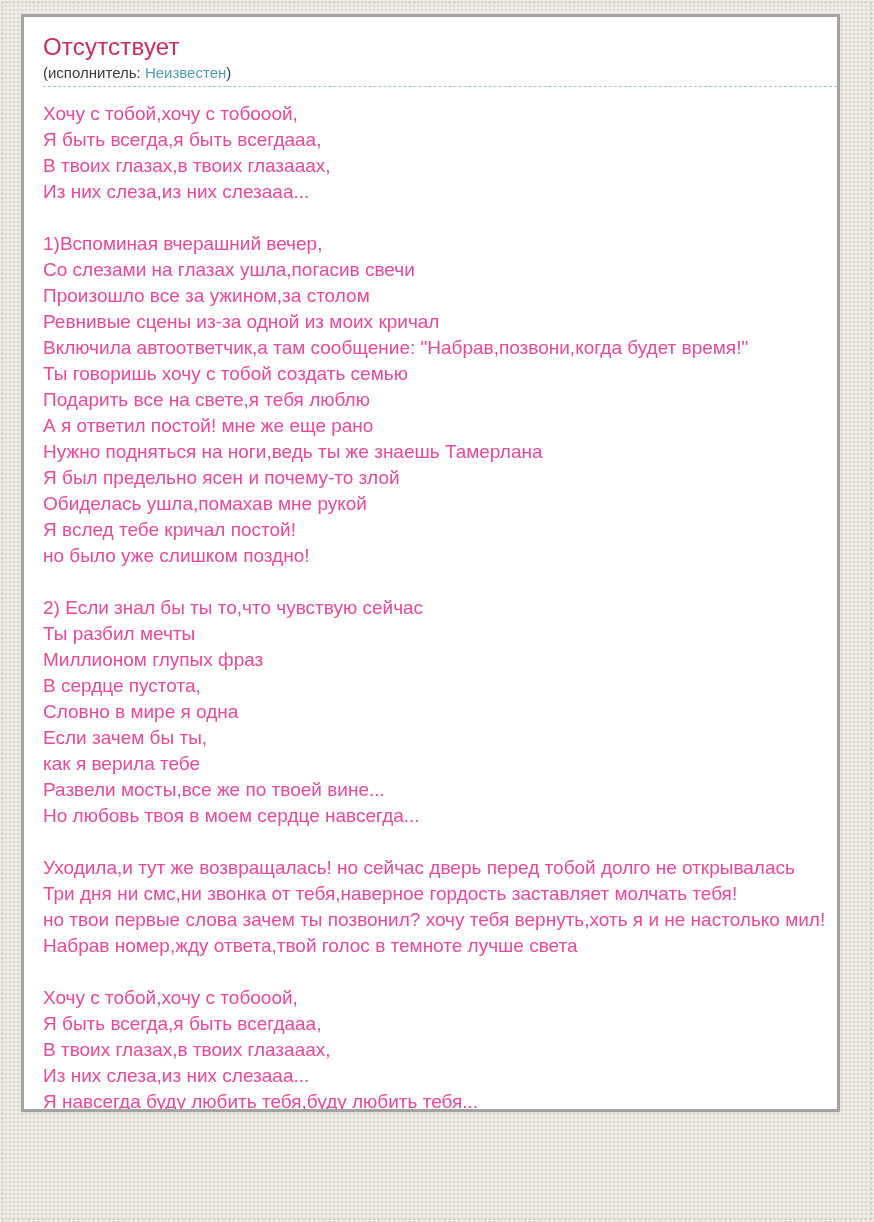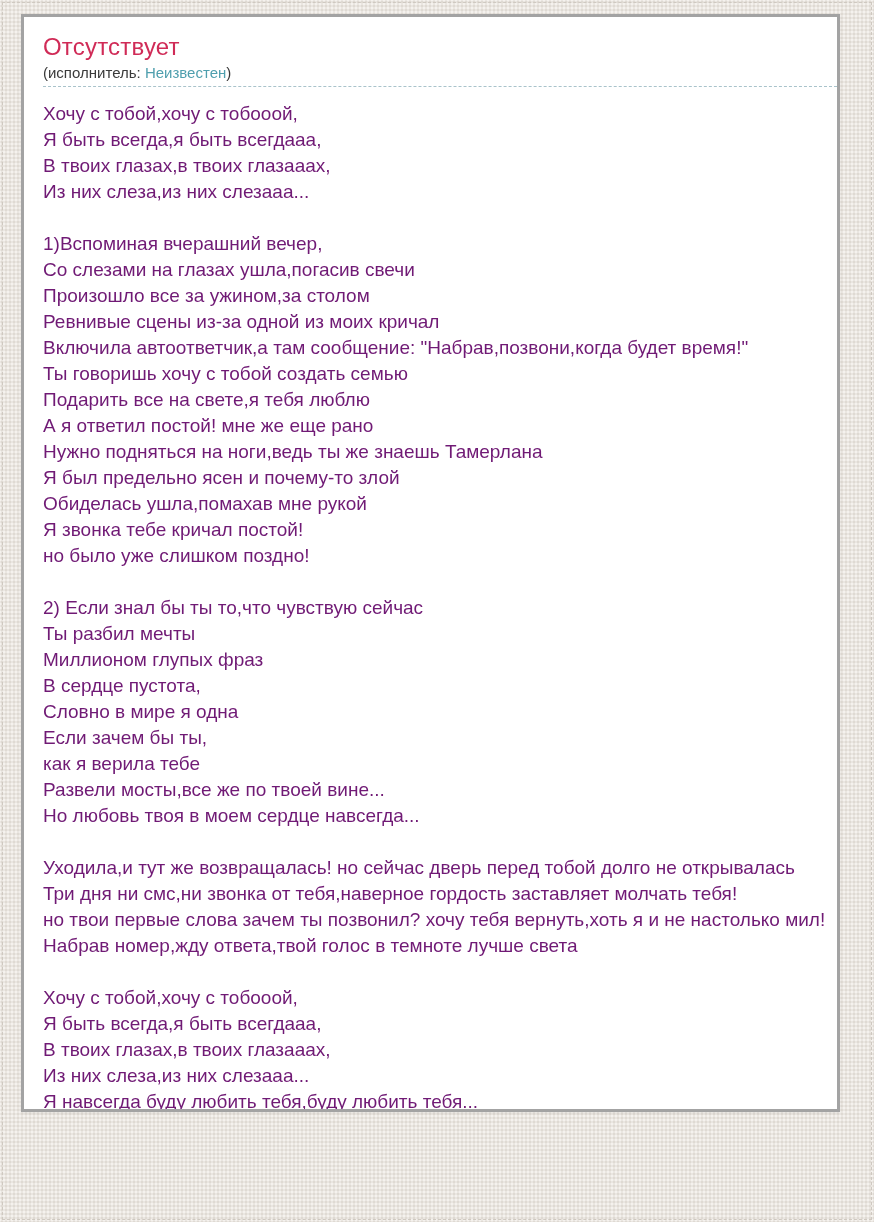--- a/index.html
+++ b/index.html
@@ -62,21 +62,21 @@
   .header-divider {
     margin-top: 3px;
     border: 0;
     border-bottom: 1px dashed #a9c3cb;
     height: 0;
   }
   .lyrics {
     padding: 14px 0 0 19px;
     font-size: 19px;
     line-height: 26px;
-    color: #701a75;
+    color: #ec4899;
   }
   .stanza {
     margin: 0 0 26px 0;
   }
   .stanza:last-child {
     margin-bottom: 0;
   }
   .line {
     white-space: nowrap;
   }
@@ -107,21 +107,21 @@
         <div class="line">Со слезами на глазах ушла,погасив свечи</div>
         <div class="line">Произошло все за ужином,за столом</div>
         <div class="line">Ревнивые сцены из-за одной из моих кричал</div>
         <div class="line">Включила автоответчик,а там сообщение: "Набрав,позвони,когда будет время!"</div>
         <div class="line">Ты говоришь хочу с тобой создать семью</div>
         <div class="line">Подарить все на свете,я тебя люблю</div>
         <div class="line">А я ответил постой! мне же еще рано</div>
         <div class="line">Нужно подняться на ноги,ведь ты же знаешь Тамерлана</div>
         <div class="line">Я был предельно ясен и почему-то злой</div>
         <div class="line">Обиделась ушла,помахав мне рукой</div>
-        <div class="line">Я звонка тебе кричал постой!</div>
+        <div class="line">Я вслед тебе кричал постой!</div>
         <div class="line">но было уже слишком поздно!</div>
       </div>
       <div class="stanza">
         <div class="line">2) Если знал бы ты то,что чувствую сейчас</div>
         <div class="line">Ты разбил мечты</div>
         <div class="line">Миллионом глупых фраз</div>
         <div class="line">В сердце пустота,</div>
         <div class="line">Словно в мире я одна</div>
         <div class="line">Если зачем бы ты,</div>
         <div class="line">как я верила тебе</div>

